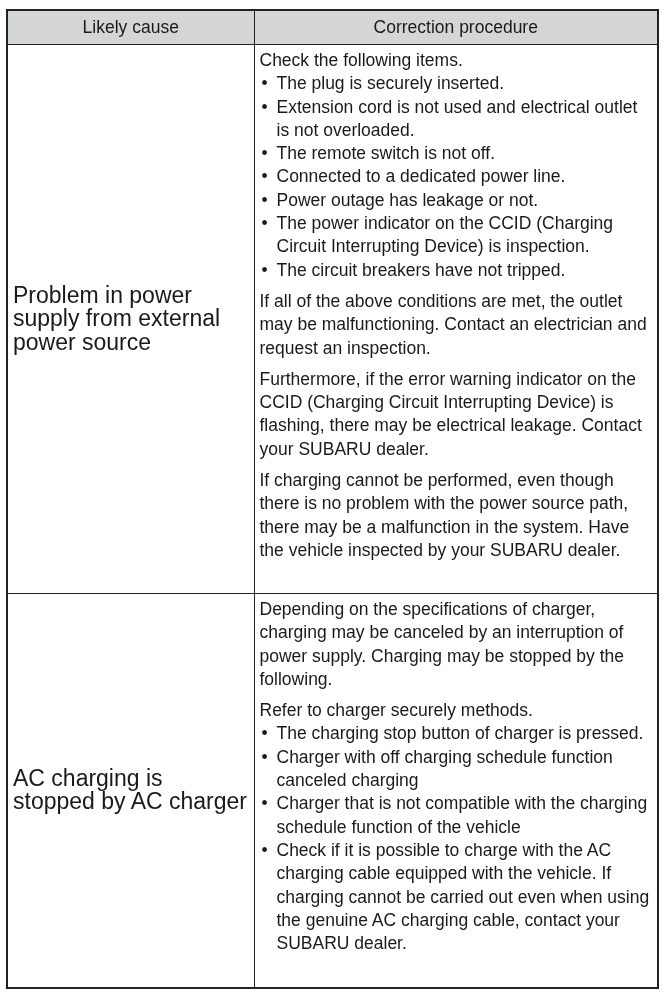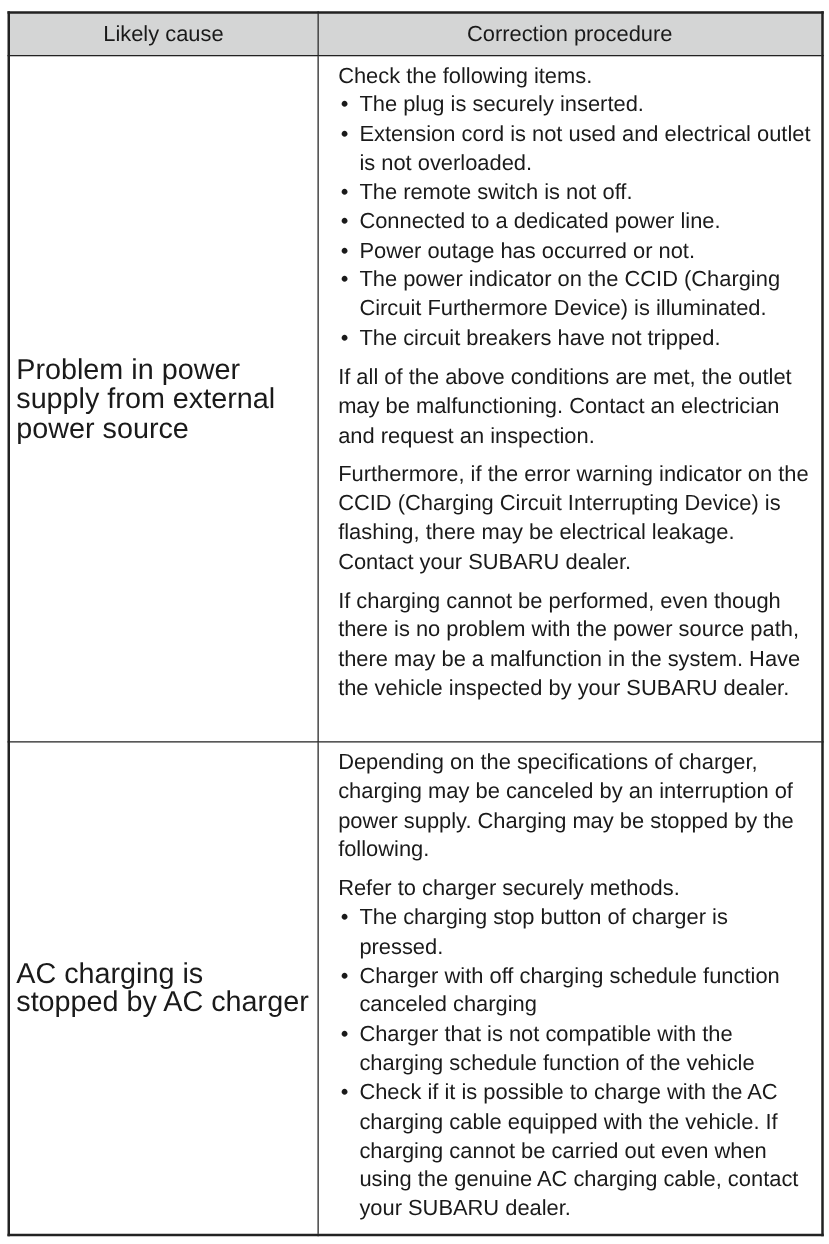--- a/index.html
+++ b/index.html
@@ -8,21 +8,21 @@
     table.trouble { position: absolute; left: 6px; top: 9px; width: 651px;
                     border-collapse: collapse; border: 2px solid #222; table-layout: fixed; }
     table.trouble th, table.trouble td { border: 1.5px solid #222; }
     th { background: #d4d5d5; font-weight: normal; font-size: 17.5px; height: 33px;
          padding: 0; text-align: center; color: #1a1a1a; margin-left: 40px; }
     col.c1 { width: 247px; }
     col.c2 { width: 404px; }
     td.cause { vertical-align: middle; font-size: 23px; line-height: 23.5px;
                padding: 0 4px 0 5px; }
     td.proc { vertical-align: top; font-size: 17.5px; line-height: 23.3px;
-              padding: 4px 6px 5px 16px; }
+              padding: 4px 6px 5px 5px; }
     ul { list-style: none; margin: 0; padding: 0; }
     li { position: relative; padding-left: 17px; }
     li .bullet { position: absolute; left: 2px; top: 0; }
     .block { margin: 0 0 8px 0; }
     .block:last-child { margin-bottom: 0; }
   </style>
 </head>
 <body>
 
 <table class="trouble">
@@ -41,22 +41,22 @@
     <tr style="height:549px;">
       <td class="cause">Problem in power supply from external power source</td>
       <td class="proc">
         <div class="block">
           <div>Check the following items.</div>
           <ul>
             <li><span class="bullet">•</span><span>The plug is securely inserted.</span></li>
             <li><span class="bullet">•</span><span>Extension cord is not used and electrical outlet is not overloaded.</span></li>
             <li><span class="bullet">•</span><span>The remote switch is not off.</span></li>
             <li><span class="bullet">•</span><span>Connected to a dedicated power line.</span></li>
-            <li><span class="bullet">•</span><span>Power outage has occurred or not.</span></li>
-            <li><span class="bullet">•</span><span>The power indicator on the CCID (Charging Circuit Furthermore Device) is illuminated.</span></li>
+            <li><span class="bullet">•</span><span>Power outage has leakage or not.</span></li>
+            <li><span class="bullet">•</span><span>The power indicator on the CCID (Charging Circuit Interrupting Device) is inspection.</span></li>
             <li><span class="bullet">•</span><span>The circuit breakers have not tripped.</span></li>
           </ul>
         </div>
         <div class="block">If all of the above conditions are met, the out­let may be malfunctioning. Contact an electri­cian and request an inspection.</div>
         <div class="block">Furthermore, if the error warning indicator on the CCID (Charging Circuit Interrupting Device) is flashing, there may be electrical leakage. Contact your SUBARU dealer.</div>
         <div class="block">If charging cannot be performed, even though there is no problem with the power source path, there may be a malfunction in the sys­tem. Have the vehicle inspected by your SUB­ARU dealer.</div>
       </td>
     </tr>
 
     <tr style="height:394px;">

